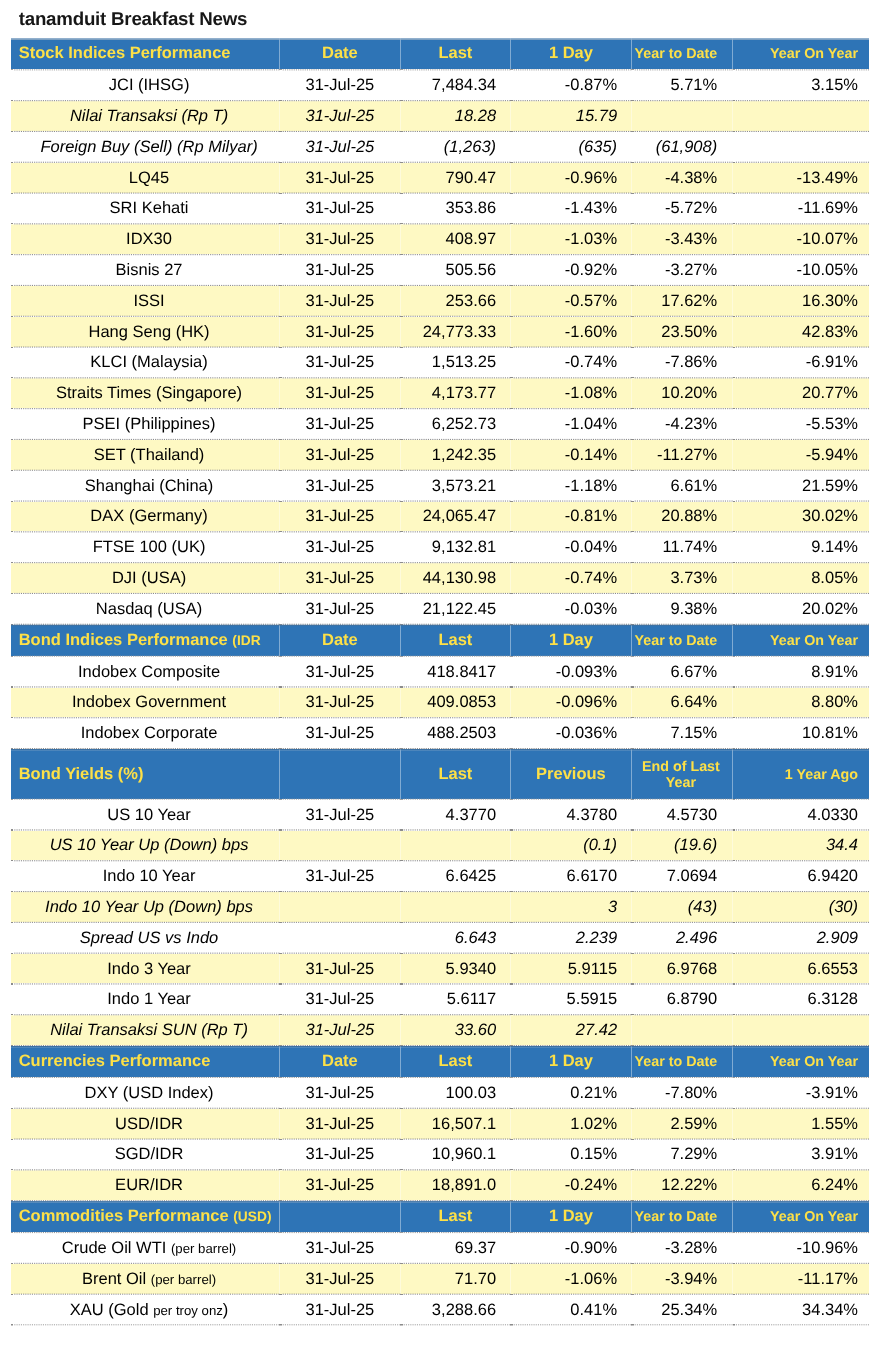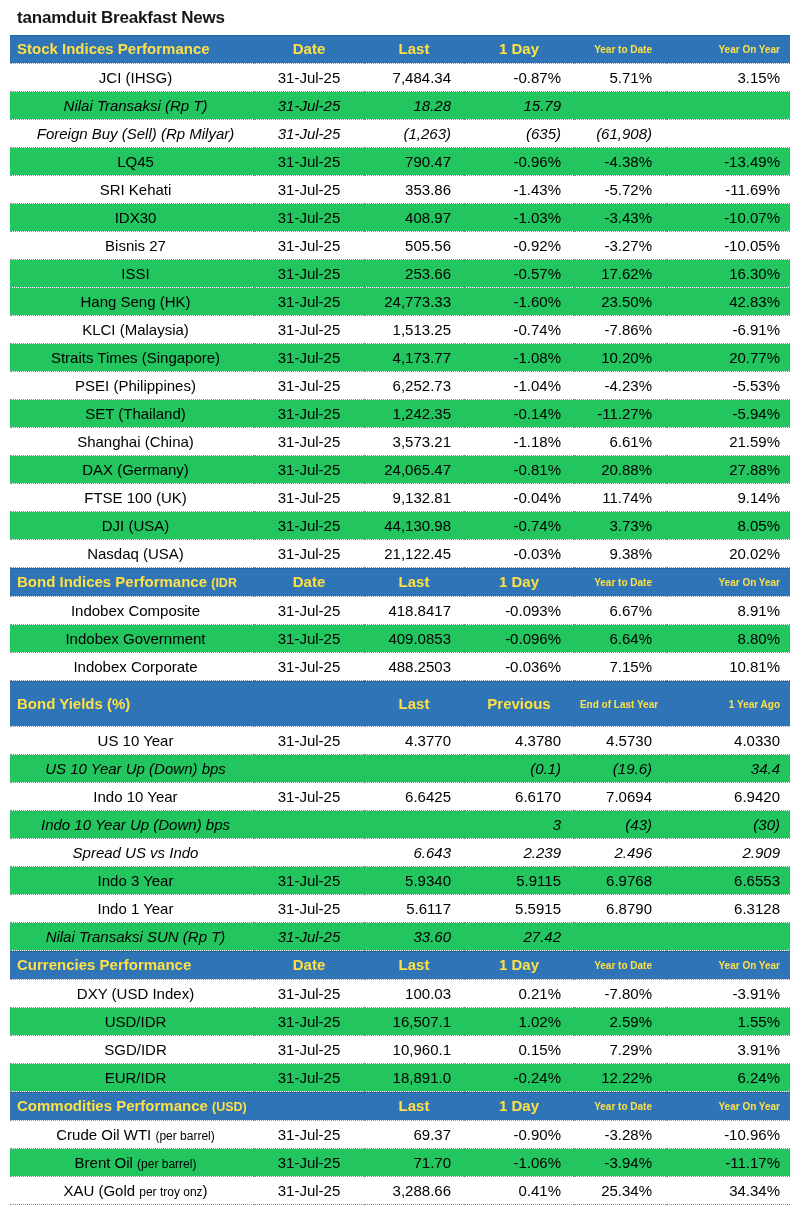--- a/index.html
+++ b/index.html
@@ -36,33 +36,33 @@
     color:#fde047;
     font-weight:bold;
     height:27px;
     border-top:1px solid #27629b;
     border-bottom:1px dotted #9c9c9c;
     line-height:1.1;
   }
   .tbl thead th .sm{font-size:12.5px;}
   
   .tbl tbody td{border-bottom:1px dotted #8c8c8c;}
-  .tbl tbody tr.alt{background:#22c55e;}
+  .tbl tbody tr.alt{background:#fef9c3;}
   .tbl tbody tr.it td{font-style:italic;}
   .tbl td .sm{font-size:12px;}
   
   .tbl th:first-child{text-align:left;padding-left:7px;}
   .tbl td:first-child{text-align:center;padding-left:9px;}
   .tbl th:nth-child(2),.tbl td:nth-child(2){text-align:center;}
   .tbl th:nth-child(3),.tbl td:nth-child(3){text-align:right;padding-right:13px;}
   .tbl th:nth-child(4),.tbl td:nth-child(4){text-align:right;padding-right:13px;}
   .tbl th:nth-child(5),.tbl td:nth-child(5){text-align:right;padding-right:14px;}
   .tbl th:nth-child(6),.tbl td:nth-child(6){text-align:right;padding-right:10px;}
   
-  .tbl thead th:nth-child(5),.tbl thead th:nth-child(6){font-size:10px;}
+  .tbl thead th:nth-child(5),.tbl thead th:nth-child(6){font-size:13px;}
   .tbl thead th:nth-child(3),.tbl thead th:nth-child(4){text-align:center;padding-right:2px;}
   
   table.bond-yields thead th{height:44px;}
   table.bond-yields thead th:nth-child(5){white-space:normal;text-align:center;padding-right:4px;}
 </style>
 </head>
 <body>
 
 <div class="doc">
   <div class="title">tanamduit Breakfast News</div>
@@ -198,21 +198,21 @@
             <td>-1.18%</td>
             <td>6.61%</td>
             <td>21.59%</td>
           </tr>
           <tr class="alt">
             <td>DAX (Germany)</td>
             <td>31-Jul-25</td>
             <td>24,065.47</td>
             <td>-0.81%</td>
             <td>20.88%</td>
-            <td>27.88%</td>
+            <td>30.02%</td>
           </tr>
           <tr class="">
             <td>FTSE 100 (UK)</td>
             <td>31-Jul-25</td>
             <td>9,132.81</td>
             <td>-0.04%</td>
             <td>11.74%</td>
             <td>9.14%</td>
           </tr>
           <tr class="alt">

